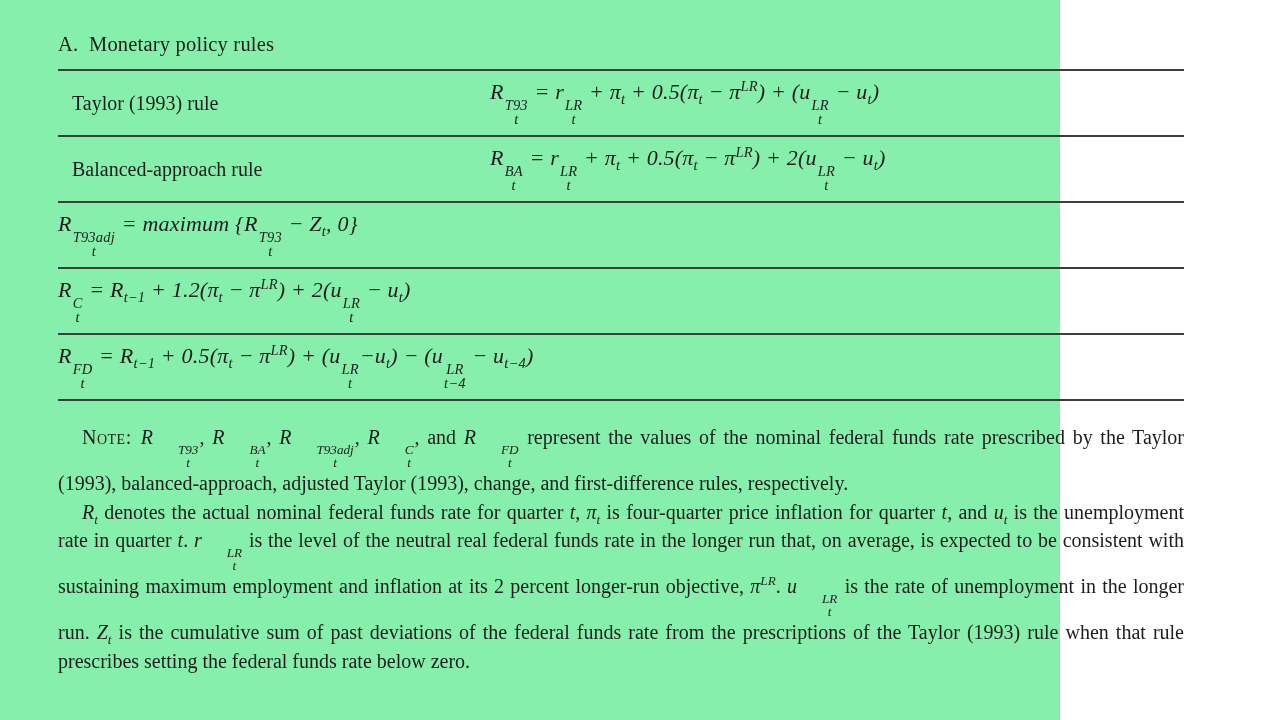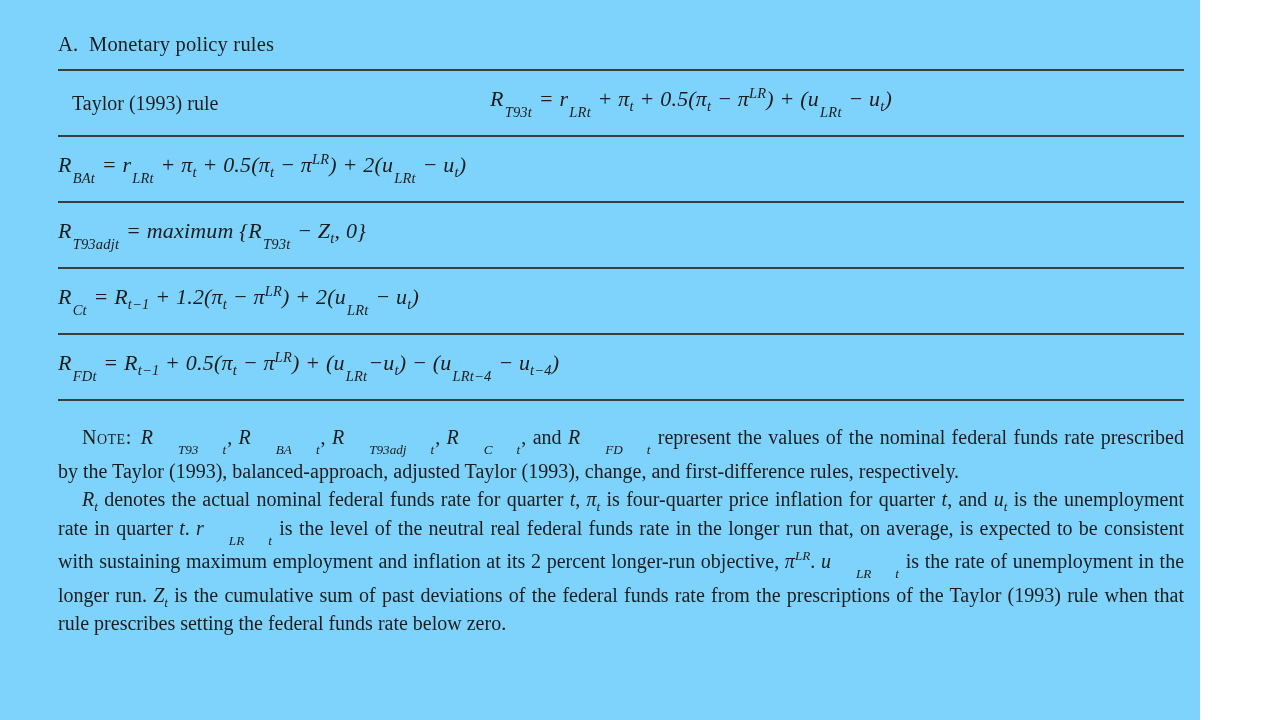--- a/index.html
+++ b/index.html
@@ -1,29 +1,29 @@
 <!DOCTYPE html>
 <html><head>
 <meta charset="utf-8">
 <style>
   *{margin:0;padding:0;box-sizing:border-box}
   html,body{width:1280px;height:720px;background:#ffffff;overflow:hidden}
   body{font-family:"Liberation Serif",serif;color:#1d1d1d}
-  .page{position:relative;width:1200px;height:720px;background:#7dd3fc}
+  .page{position:relative;width:1060px;height:720px;background:#86efac}
   .content{position:absolute;left:58px;top:0;width:1126px}
 
   .title{margin-top:33px;font-size:20.5px;white-space:pre;letter-spacing:.2px}
 
   .rules-table{margin-top:13px;border-top:2.5px solid #3d3d3d}
   .row{display:flex;align-items:center;min-height:66px;border-bottom:2px solid #3d3d3d;padding:4px 0}
   .label{flex:0 0 432px;font-size:20px;padding-left:14px;white-space:pre-line;line-height:1.32}
   .formula{flex:1;font-style:italic;font-size:22px;letter-spacing:.2px}
 
   sup,sub{font-size:66%;line-height:0}
-  .ss{display:inline-flex;flex-direction:row;align-items:center;line-height:.95;vertical-align:-0.5em;padding:0 1px}
+  .ss{display:inline-flex;flex-direction:column;align-items:center;line-height:.95;vertical-align:-0.5em;padding:0 1px}
   .ss .sp,.ss .sb{font-size:66%}
 
   .note{margin-top:22px;font-size:20px;line-height:28.5px;text-align:justify;color:#1d1d1d}
   .note p{text-indent:24px}
   .note sup,.note sub,.note .sp,.note .sb{font-style:italic}
   .sc{font-variant:small-caps;letter-spacing:.5px;margin-right:9px}
 </style>
 </head>
 <body>
 
@@ -41,20 +41,21 @@
             </span> = r<span class="ss">
               <span class="sp">LR</span>
               <span class="sb">t</span>
             </span> + π<sub>t</sub> + 0.5(π<sub>t</sub> − π<sup>LR</sup>) + (u<span class="ss">
               <span class="sp">LR</span>
               <span class="sb">t</span>
             </span> − u<sub>t</sub>)</div>
   </div>
 
   <div class="row">
+    <div class="label">Balanced-approach rule</div>
     <div class="formula">R<span class="ss">
               <span class="sp">BA</span>
               <span class="sb">t</span>
             </span> = r<span class="ss">
               <span class="sp">LR</span>
               <span class="sb">t</span>
             </span> + π<sub>t</sub> + 0.5(π<sub>t</sub> − π<sup>LR</sup>) + 2(u<span class="ss">
               <span class="sp">LR</span>
               <span class="sb">t</span>
             </span> − u<sub>t</sub>)</div>

